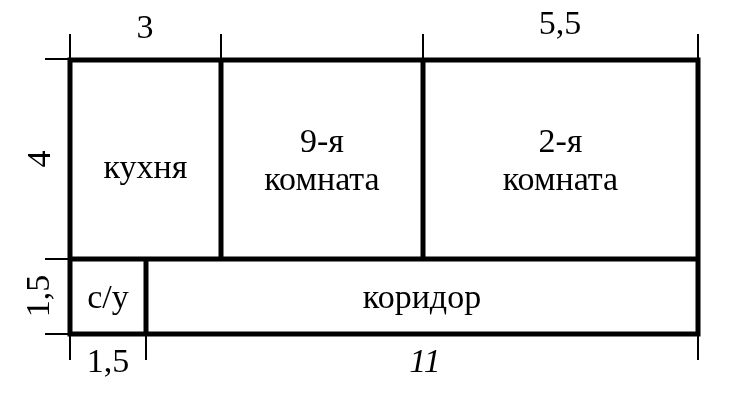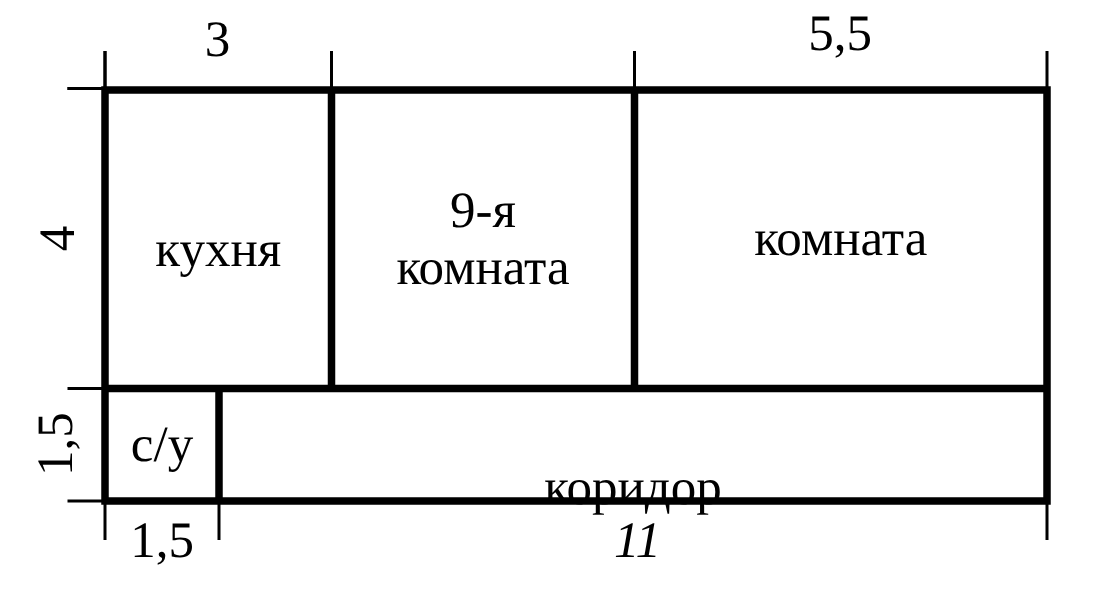--- a/index.html
+++ b/index.html
@@ -47,20 +47,21 @@
 <div class="txt" style="left:390px; top:342px; width:70px;font-style:italic;">11</div>
 
 <div class="room" style="left:72px; top:62px; width:147px; height:209px;">
   <span>кухня</span>
 </div>
 <div class="room" style="left:223px; top:62px; width:198px; height:195px;">
   <span>9-я</span>
   <span>комната</span>
 </div>
 <div class="room" style="left:425px; top:62px; width:271px; height:195px;">
+  <span>2-я</span>
   <span>комната</span>
 </div>
 <div class="room" style="left:72px; top:261px; width:72px; height:71px;">
   <span>с/у</span>
 </div>
-<div class="room" style="left:148px; top:261px; width:548px; height:71px;margin-top:29px;">
+<div class="room" style="left:148px; top:261px; width:548px; height:71px;">
   <span>коридор</span>
 </div>
 
 </body></html>

